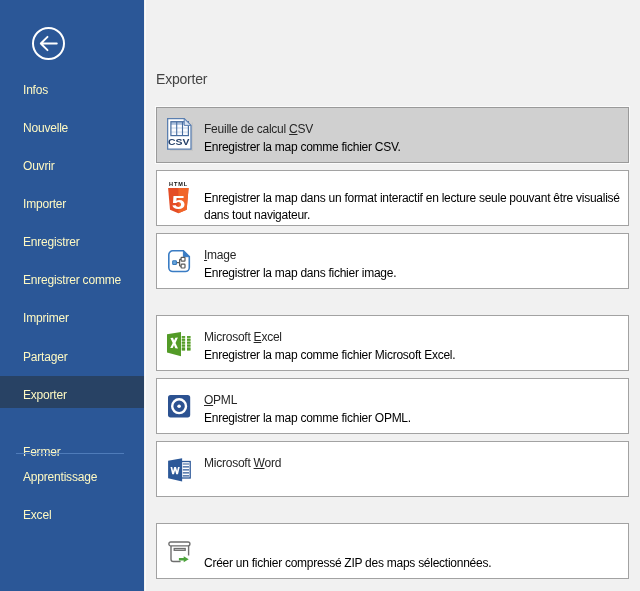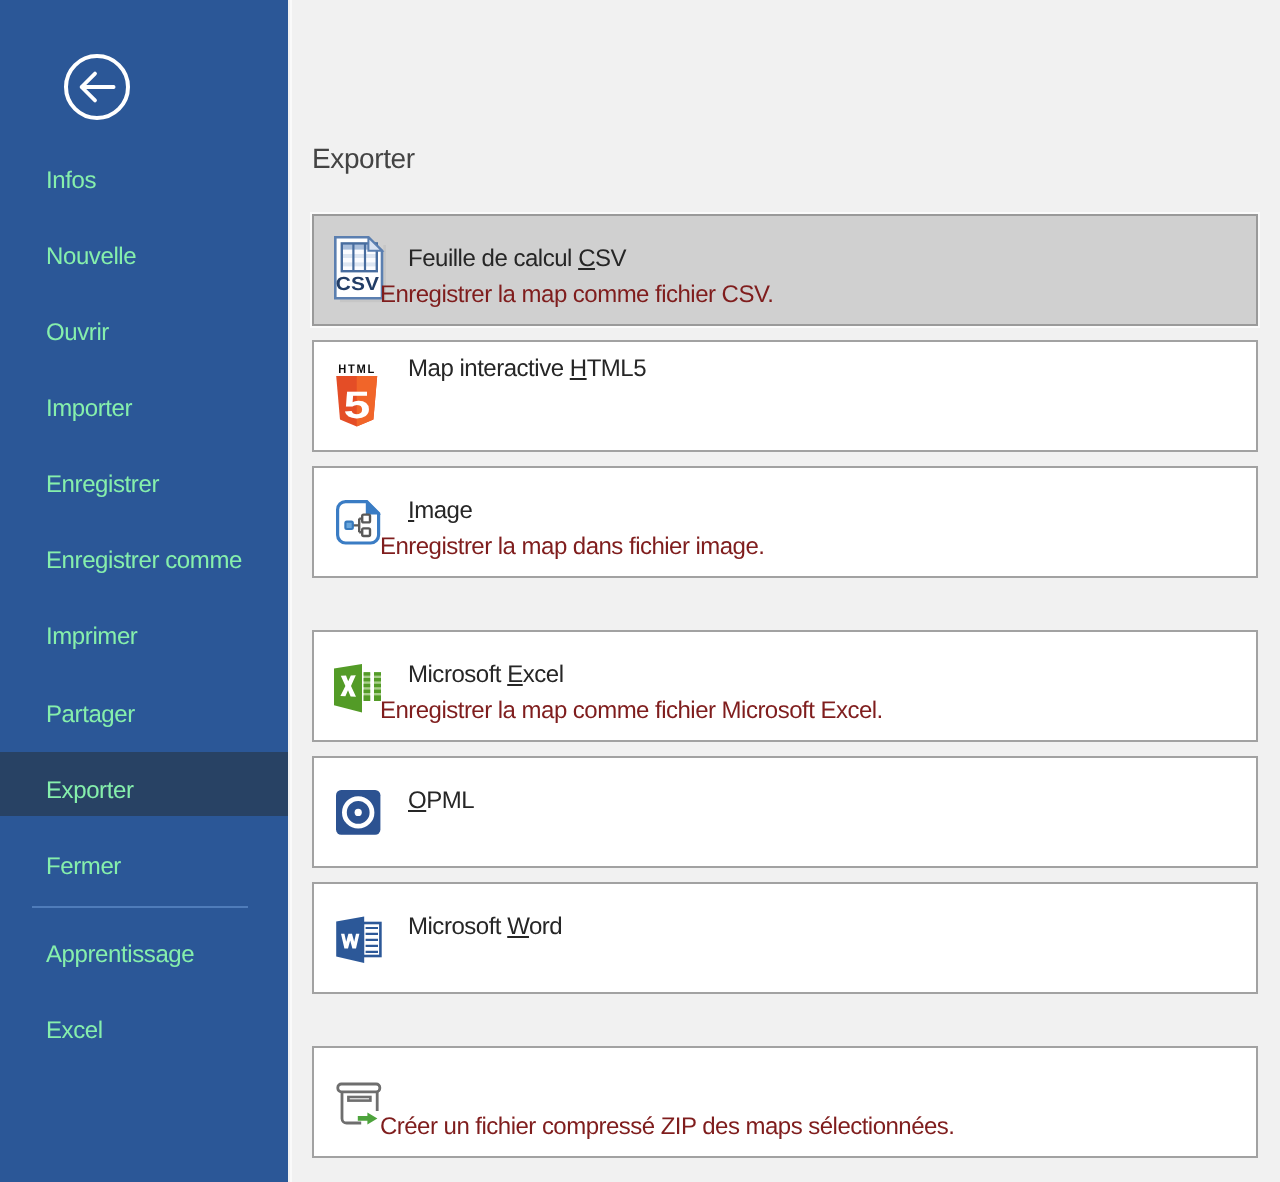--- a/index.html
+++ b/index.html
@@ -1,28 +1,28 @@
 <!DOCTYPE html>
 <html><head>
 <meta charset="utf-8">
 <style>
   * { margin:0; padding:0; box-sizing:border-box; }
   html,body { width:640px; height:591px; overflow:hidden; }
   body { font-family:"Liberation Sans", sans-serif; background:#f1f1f1; position:relative; }
   .sidebar { position:absolute; left:0; top:0; width:144.5px; height:591px; background:#2b5797; }
   .back { position:absolute; left:31.5px; top:27px; width:33px; height:33px; border:2px solid #fff; border-radius:50%; }
-  .nav { position:absolute; left:23px; color:#86efac; font-size:12px; line-height:14px; white-space:nowrap; letter-spacing:-0.2px; }
+  .nav { position:absolute; left:23px; color:#fef9c3; font-size:12px; line-height:14px; white-space:nowrap; letter-spacing:-0.2px; }
   .navsel { position:absolute; left:0; top:376px; width:144.5px; height:32px; background:#284264; }
   .sep { position:absolute; left:16px; top:453px; width:108px; height:1px; background:#4f7cba; }
   .main { position:absolute; left:144px; top:0; width:496px; height:591px; background:#f1f1f1; }
   .head { position:absolute; left:156px; top:71px; font-size:14px; color:#444; letter-spacing:-0.2px; }
   .item { position:absolute; left:156px; width:473px; height:56px; background:#fff; border:1px solid #a2a2a2; }
   .item.sel { background:#d0d0d0; border:1px solid #9a9a9a; box-shadow:0 0 0 1px #fbfbfb; }
   .t { position:absolute; left:47px; color:#262626; font-size:12px; line-height:17px; white-space:nowrap; letter-spacing:-0.24px; }
-  .d { position:absolute; left:33px; color:#7f1d1d; font-size:12px; line-height:17px; letter-spacing:-0.26px; }
+  .d { position:absolute; left:47px; color:#000000; font-size:12px; line-height:17px; letter-spacing:-0.26px; }
   .t u { text-decoration:underline; }
   .ic { position:absolute; }
 </style>
 </head>
 <body>
 <div class="sidebar">
   <div class="navsel"></div>
   <div class="back">
     <svg width="29" height="29" viewBox="0 0 29 29">
       <path d="M6.8 14.5 h16 M6.8 14.5 l6.7 -6.7 M6.8 14.5 l6.7 6.7" stroke="#fff" stroke-width="1.9" fill="none" stroke-linecap="round"></path>
@@ -30,21 +30,21 @@
   </div>
   <div class="nav" style="top:83px">Infos</div>
   <div class="nav" style="top:121px">Nouvelle</div>
   <div class="nav" style="top:159px">Ouvrir</div>
   <div class="nav" style="top:197px">Importer</div>
   <div class="nav" style="top:235px">Enregistrer</div>
   <div class="nav" style="top:273px">Enregistrer comme</div>
   <div class="nav" style="top:311px">Imprimer</div>
   <div class="nav" style="top:350px">Partager</div>
   <div class="nav" style="top:388px">Exporter</div>
-  <div class="nav" style="top:426px">Fermer</div>
+  <div class="nav" style="top:445px">Fermer</div>
   <div class="sep"></div>
   <div class="nav" style="top:470px">Apprentissage</div>
   <div class="nav" style="top:508px">Excel</div>
 </div>
 <div class="main"></div>
 <div style="position:absolute;left:144.5px;top:0;width:1.5px;height:591px;background:#fafafa"></div>
 <div class="head">Exporter</div>
 
 <div class="item sel" style="top:107px">
   <svg class="ic" style="left:10px;top:10px" width="27" height="34" viewBox="0 0 27 34">
@@ -65,21 +65,21 @@
   <div class="d" style="top:31px">Enregistrer la map comme fichier CSV.</div>
 </div>
 
 <div class="item" style="top:170px">
   <svg class="ic" style="left:11px;top:10px" width="21" height="37" viewBox="0 0 21 37">
     <text x="10.6" y="5.3" text-anchor="middle" font-size="6.2" font-weight="bold" fill="#0d0d0d" letter-spacing="1" textLength="19" lengthAdjust="spacingAndGlyphs">HTML</text>
     <path d="M0.1 7 H20.6 L18.7 28.7 L10.35 32.2 L2 28.7 z" fill="#e44d26"></path>
     <path d="M10.35 7 H20.6 L18.7 28.7 L10.35 32.2 z" fill="#f16529"></path>
     <text x="10.5" y="28.1" text-anchor="middle" font-size="19" font-weight="bold" fill="#fff" textLength="13.4" lengthAdjust="spacingAndGlyphs">5</text>
   </svg>
-  <div class="t" style="top:5px">Map interactive <u>H</u>TML5</div>
+  <div class="d" style="top:19px;width:424px">Enregistrer la map dans un format interactif en lecture seule pouvant être visualisé dans tout navigateur.</div>
 </div>
 
 <div class="item" style="top:233px">
   <svg class="ic" style="left:11px;top:16px" width="23" height="23" viewBox="0 0 23 23">
     <path d="M15.4 0.8 H4.8 A4 4 0 0 0 0.8 4.8 V17.5 A4 4 0 0 0 4.8 21.5 H17.3 A4 4 0 0 0 21.3 17.5 V6.7 z" fill="#fff" stroke="#3a7cc4" stroke-width="1.6"></path>
     <path d="M15.4 0.8 L21.3 6.7 H15.4 z" fill="#3a7cc4" stroke="#3a7cc4" stroke-width="1"></path>
     <g stroke="#5a5a5a" stroke-width="1.2" fill="none">
       <path d="M8.4 12.7 h3.2 M11.6 9.3 v6.8 M11.6 9.3 h1.5 M11.6 16.1 h1.5"></path>
     </g>
     <rect x="4.7" y="10.8" width="3.7" height="3.7" rx="0.7" fill="#6aa7dc" stroke="#3679bd" stroke-width="1.1"></rect>
@@ -115,20 +115,21 @@
   <div class="d" style="top:31px">Enregistrer la map comme fichier Microsoft Excel.</div>
 </div>
 
 <div class="item" style="top:378px">
   <svg class="ic" style="left:11px;top:16px" width="23" height="23" viewBox="0 0 23 23">
     <rect x="0" y="0" width="22.2" height="22.4" rx="2.6" fill="#2c5291"></rect>
     <circle cx="11.1" cy="11.2" r="6.9" fill="none" stroke="#fff" stroke-width="2.4"></circle>
     <circle cx="11.1" cy="11.2" r="1.8" fill="#fff"></circle>
   </svg>
   <div class="t" style="top:13px"><u>O</u>PML</div>
+  <div class="d" style="top:31px">Enregistrer la map comme fichier OPML.</div>
 </div>
 
 <div class="item" style="top:441px">
   <svg class="ic" style="left:11px;top:15.5px" width="23" height="24" viewBox="0 0 23 24">
     <rect x="13.4" y="3.5" width="8.8" height="16.5" fill="#fff" stroke="#2c5898" stroke-width="1.3"></rect>
     <g stroke="#2c5898" stroke-width="1.1" fill="none">
       <path d="M14.8 6 h6.2 M14.8 8.9 h6.2 M14.8 11.9 h6.2 M14.8 14.9 h6.2 M14.8 17.9 h6.2"></path>
     </g>
     <path d="M0.1 2.7 L14.1 0.3 V23.5 L0.1 20.3 z" fill="#2c5898"></path>
     <path d="M2.5 8.9 L4.2 8.9 L5.1 12.9 L6.2 8.9 L8 8.9 L9.1 12.9 L10 8.9 L11.7 8.9 L10 16.2 L8.2 16.2 L7.1 12.3 L6 16.2 L4.2 16.2 z" fill="#fff"></path>

